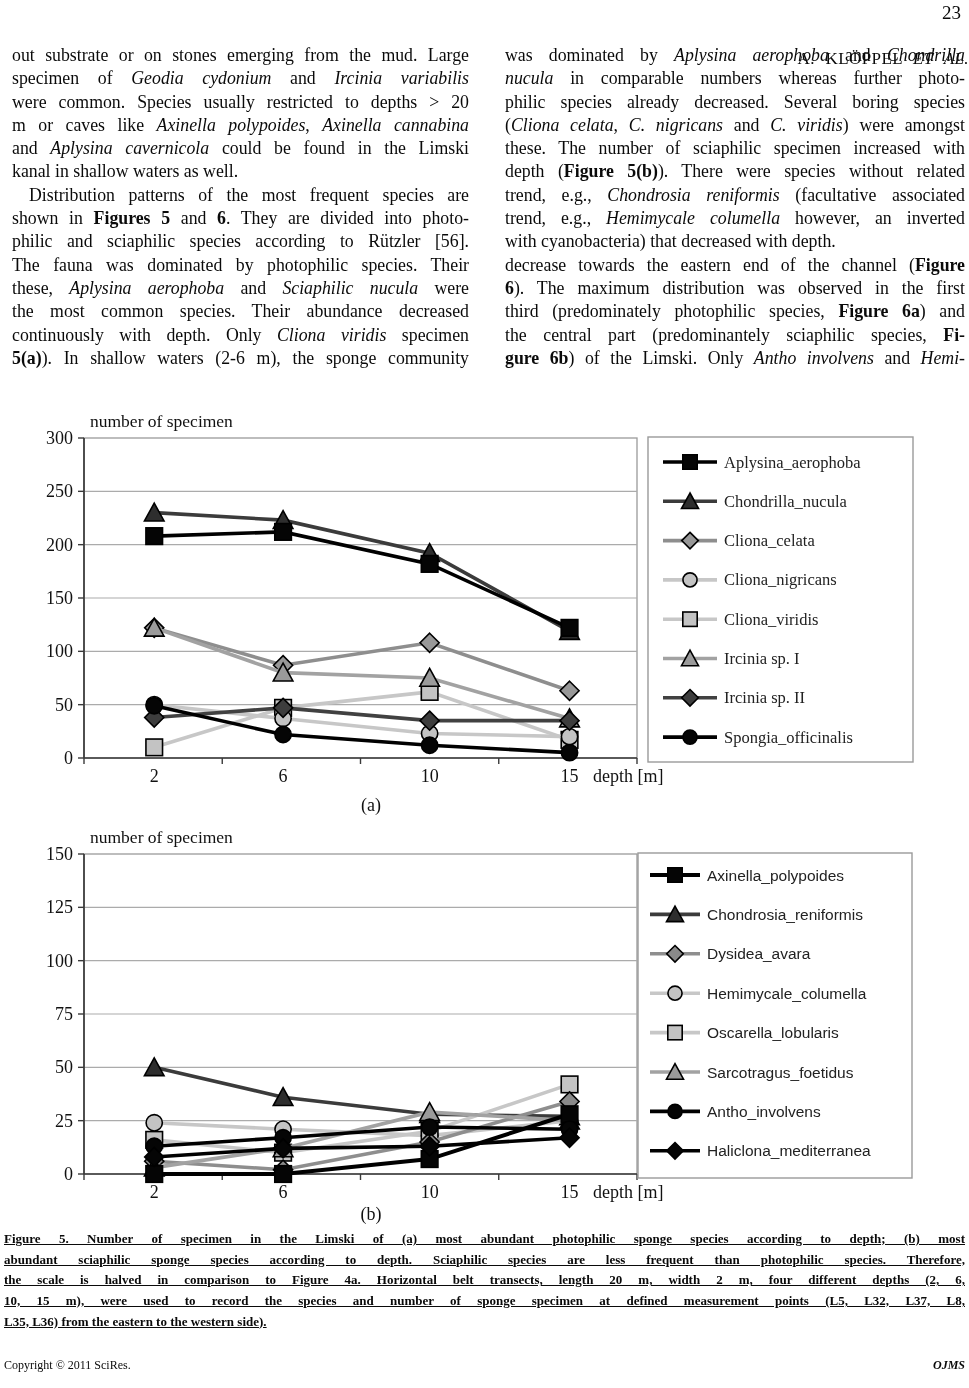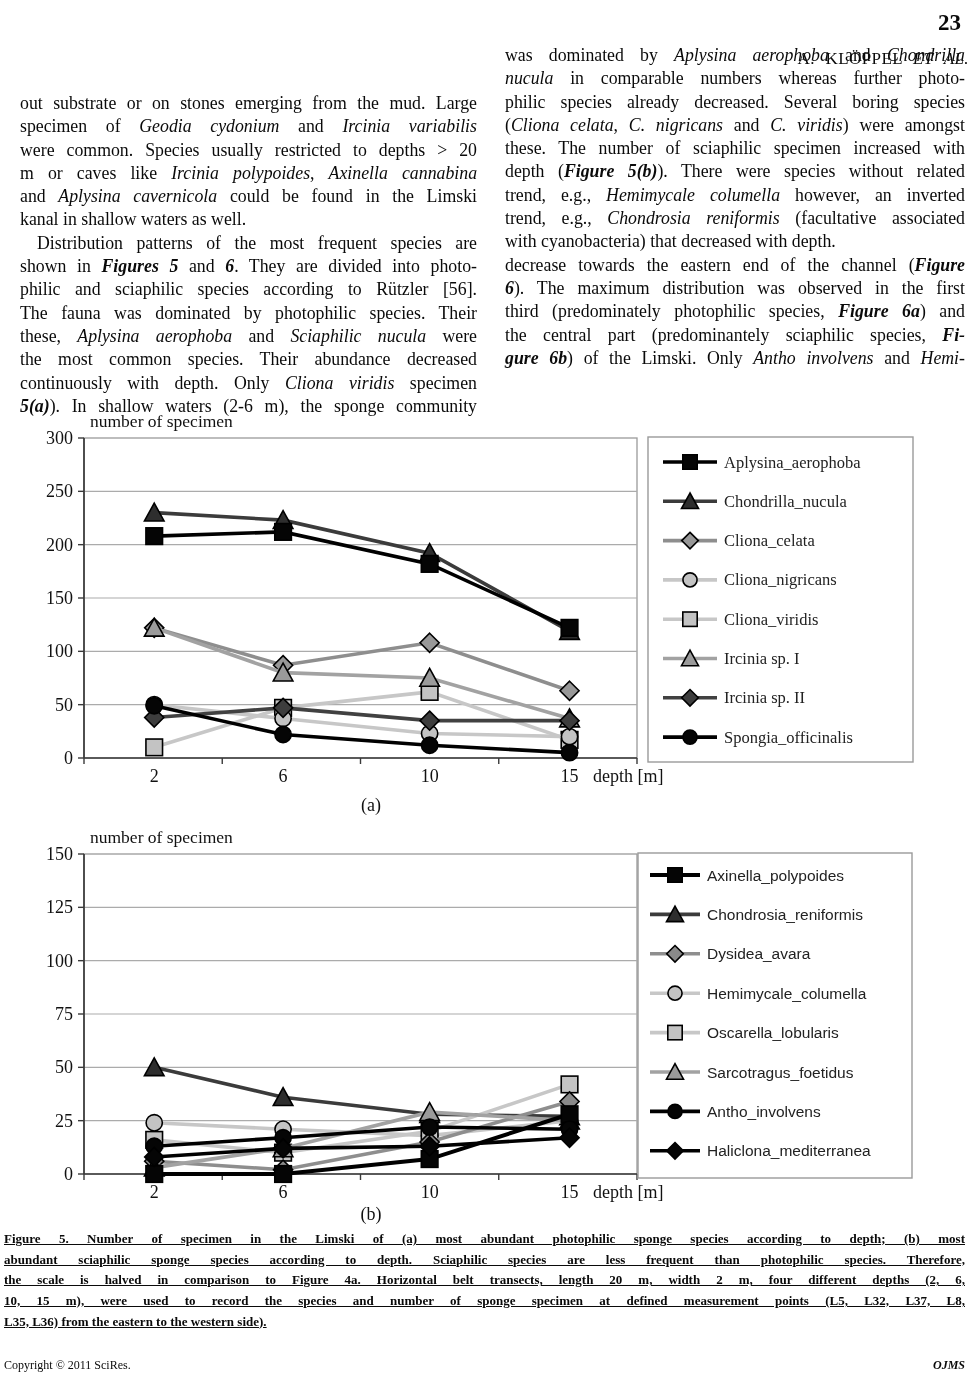--- a/index.html
+++ b/index.html
@@ -4,29 +4,29 @@
 <style>
   html,body{margin:0;padding:0;background:#e8e8e8;}
   #page{
     position:relative;width:969px;height:1388px;background:#ffffff;
     font-family:"Liberation Serif","DejaVu Serif",serif;color:#0a0a0a;
     overflow:hidden;margin:0 auto;
   }
   #header{position:absolute;top:4px;left:0;width:100%;text-align:right;
     font-size:17px;letter-spacing:.4px;word-spacing:6px;margin-top:45px;}
   #header .it{font-style:italic;}
-  #page-num{position:absolute;top:10px;right:8px;font-size:23px;font-weight:bold;}
+  #page-num{position:absolute;top:2px;right:8px;font-size:19px;}
   .col{position:absolute;top:44px;font-size:17.8px;}
-  #col-left{left:20px;width:457px;margin-top:48px;}
+  #col-left{left:12px;width:457px;}
   #col-right{left:505px;width:460px;}
   .tline{height:23.3px;line-height:23.3px;text-align:justify;text-align-last:justify;white-space:nowrap;}
   .tline.tlast{text-align-last:left;}
   .tline.tindent{text-indent:17px;}
   .it{font-style:italic;}
-  .bd{font-weight:bold;font-style:italic;}
+  .bd{font-weight:bold;}
   .chart{position:absolute;left:0;width:969px;}
   #chart-a{top:415px;height:400px;}
   #chart-b{top:830px;height:400px;}
   #caption{position:absolute;top:1229px;left:4px;width:961px;font-weight:bold;font-size:13px;text-decoration:underline;}
   .cap-line{height:20.7px;line-height:20.7px;text-align:justify;text-align-last:justify;white-space:nowrap;}
   .cap-line.tlast{text-align-last:left;}
   #footer{position:absolute;top:1358px;left:4px;width:961px;font-size:12px;}
   #footer .journal{position:absolute;right:0;top:0;font-weight:bold;font-style:italic;text-align:right;}
   svg text{user-select:none;}
 </style>
@@ -34,41 +34,41 @@
 <body>
 
 <div id="page">
   <div id="header"><span>A. KLÖPPEL </span><span class="it">ET AL.</span></div>
   <div id="page-num">23</div>
 
   <div id="col-left" class="col">
       <div class="tline"><span>out substrate or on stones emerging from the mud. Large</span></div>
       <div class="tline"><span>specimen of </span><span class="it">Geodia cydonium</span><span> and </span><span class="it">Ircinia variabilis</span></div>
       <div class="tline"><span>were common. Species usually restricted to depths &gt; 20</span></div>
-      <div class="tline"><span>m or caves like </span><span class="it">Ircinia polypoides</span><span>, </span><span class="it">Axinella cannabina</span></div>
+      <div class="tline"><span>m or caves like </span><span class="it">Axinella polypoides</span><span>, </span><span class="it">Axinella cannabina</span></div>
       <div class="tline"><span>and </span><span class="it">Aplysina cavernicola</span><span> could be found in the Limski</span></div>
       <div class="tline tlast"><span>kanal in shallow waters as well.</span></div>
       <div class="tline tindent"><span>Distribution patterns of the most frequent species are</span></div>
       <div class="tline"><span>shown in </span><span class="bd">Figures 5</span><span> and </span><span class="bd">6</span><span>. They are divided into photo-</span></div>
       <div class="tline"><span>philic and sciaphilic species according to Rützler [56].</span></div>
       <div class="tline"><span>The fauna was dominated by photophilic species. Their</span></div>
       <div class="tline"><span>these, </span><span class="it">Aplysina aerophoba</span><span> and </span><span class="it">Sciaphilic nucula</span><span> were</span></div>
       <div class="tline"><span>the most common species. Their abundance decreased</span></div>
       <div class="tline"><span>continuously with depth. Only </span><span class="it">Cliona viridis</span><span> specimen</span></div>
       <div class="tline"><span class="bd">5(a)</span><span>). In shallow waters (2-6 m), the sponge community</span></div>
     </div>
   <div id="col-right" class="col">
       <div class="tline"><span>was dominated by </span><span class="it">Aplysina aerophoba</span><span> and </span><span class="it">Chondrilla</span></div>
       <div class="tline"><span class="it">nucula</span><span> in comparable numbers whereas further photo-</span></div>
       <div class="tline"><span>philic species already decreased. Several boring species</span></div>
       <div class="tline"><span>(</span><span class="it">Cliona celata</span><span>, </span><span class="it">C. nigricans</span><span> and </span><span class="it">C. viridis</span><span>) were amongst</span></div>
       <div class="tline"><span>these. The number of sciaphilic specimen increased with</span></div>
       <div class="tline"><span>depth (</span><span class="bd">Figure 5(b)</span><span>). There were species without related</span></div>
+      <div class="tline"><span>trend, e.g., </span><span class="it">Chondrosia reniformis</span><span> (facultative associated</span></div>
       <div class="tline"><span>trend, e.g., </span><span class="it">Hemimycale columella</span><span> however, an inverted</span></div>
-      <div class="tline"><span>trend, e.g., </span><span class="it">Chondrosia reniformis</span><span> (facultative associated</span></div>
       <div class="tline tlast"><span>with cyanobacteria) that decreased with depth.</span></div>
       <div class="tline"><span>decrease towards the eastern end of the channel (</span><span class="bd">Figure</span></div>
       <div class="tline"><span class="bd">6</span><span>). The maximum distribution was observed in the first</span></div>
       <div class="tline"><span>third (predominately photophilic species, </span><span class="bd">Figure 6a</span><span>) and</span></div>
       <div class="tline"><span>the central part (predominantely sciaphilic species, </span><span class="bd">Fi-</span></div>
       <div class="tline"><span class="bd">gure 6b</span><span>) of the Limski. Only </span><span class="it">Antho involvens</span><span> and </span><span class="it">Hemi-</span></div>
     </div>
 
   <div id="chart-a" class="chart"><svg viewBox="0 0 969 400" width="969" height="400">
         <rect x="84" y="23" width="553" height="320" fill="#ffffff" stroke="#9a9a9a" stroke-width="1.3"></rect>

